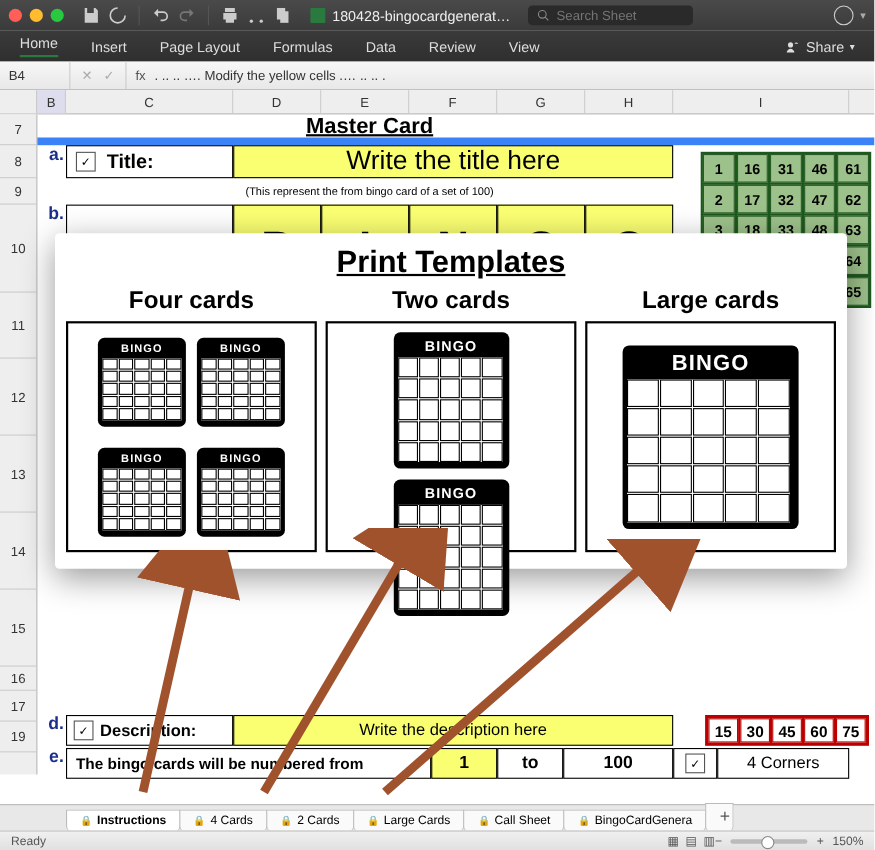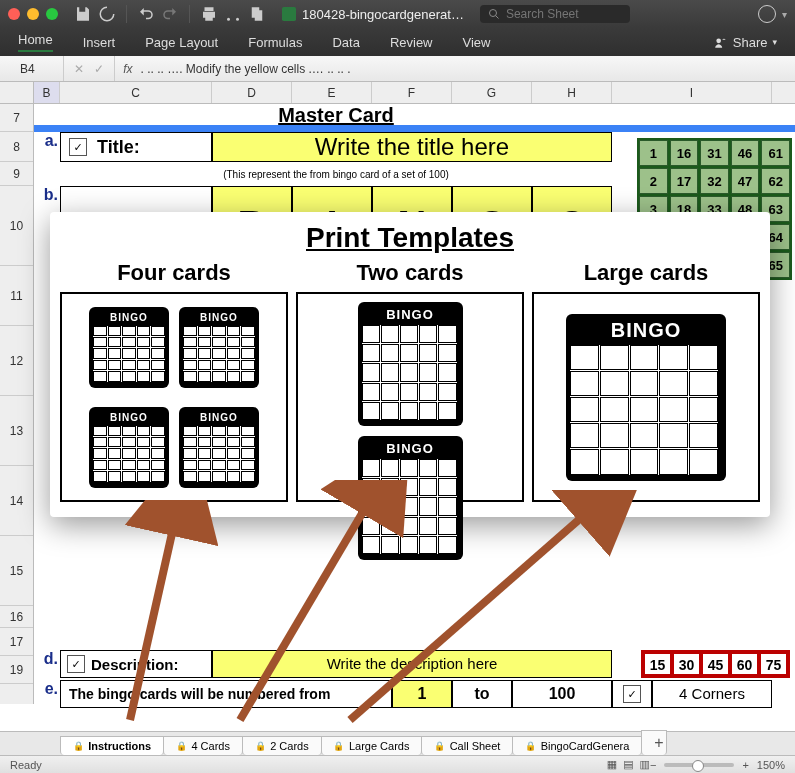--- a/index.html
+++ b/index.html
@@ -20,23 +20,23 @@
 
 
 .tabsbar { height: 28px; background: linear-gradient(#3a3a3a,#2f2f2f); display: flex; align-items: center; color: #ddd; padding: 0 18px; gap: 30px; font-size: 13px; }
 .tabsbar .tab { cursor: pointer; }
 .tabsbar .tab.active { border-bottom: 2px solid #2a7a3f; padding-bottom: 3px; }
 .tab-spacer { flex: 1; }
 .share-btn { display: flex; align-items: center; gap: 5px; }
 
 
 .fbar { height: 26px; background: linear-gradient(#f7f7f7,#e8e8e8); border-bottom: 1px solid #bbb; display: flex; align-items: center; font-size: 12px; }
-.cellref { width: 64px; padding-left: 20px; border-right: 1px solid #ccc; height: 100%; display: flex; align-items: center; color: #333; }
+.cellref { width: 64px; padding-left: 8px; border-right: 1px solid #ccc; height: 100%; display: flex; align-items: center; color: #333; }
 .fbar-btns { display: flex; gap: 10px; padding: 0 10px; border-right: 1px solid #ccc; height: 100%; align-items: center; color: #888; }
-.fx { font-style: italic; padding: 0 8px; color: #555; }
+.fx { padding: 0 8px; color: #555; }
 .formula { color: #333; flex:1; }
 
 
 .colhdr { height: 22px; display: flex; background: #eee; border-bottom: 1px solid #bbb; }
 .rowhdr-spacer { width: 34px; border-right: 1px solid #bbb; background: #eee;}
 .ch { border-right: 1px solid #ccc; text-align: center; font-size: 12px; color: #333; line-height: 22px; }
 .ch.B{width:26px}.ch.C{width:152px}.ch.D{width:80px}.ch.E{width:80px}.ch.F{width:80px}.ch.G{width:80px}.ch.H{width:80px}.ch.I{width:160px}
 
 
 .sheet { position: relative; height: 600px; display: flex; }

